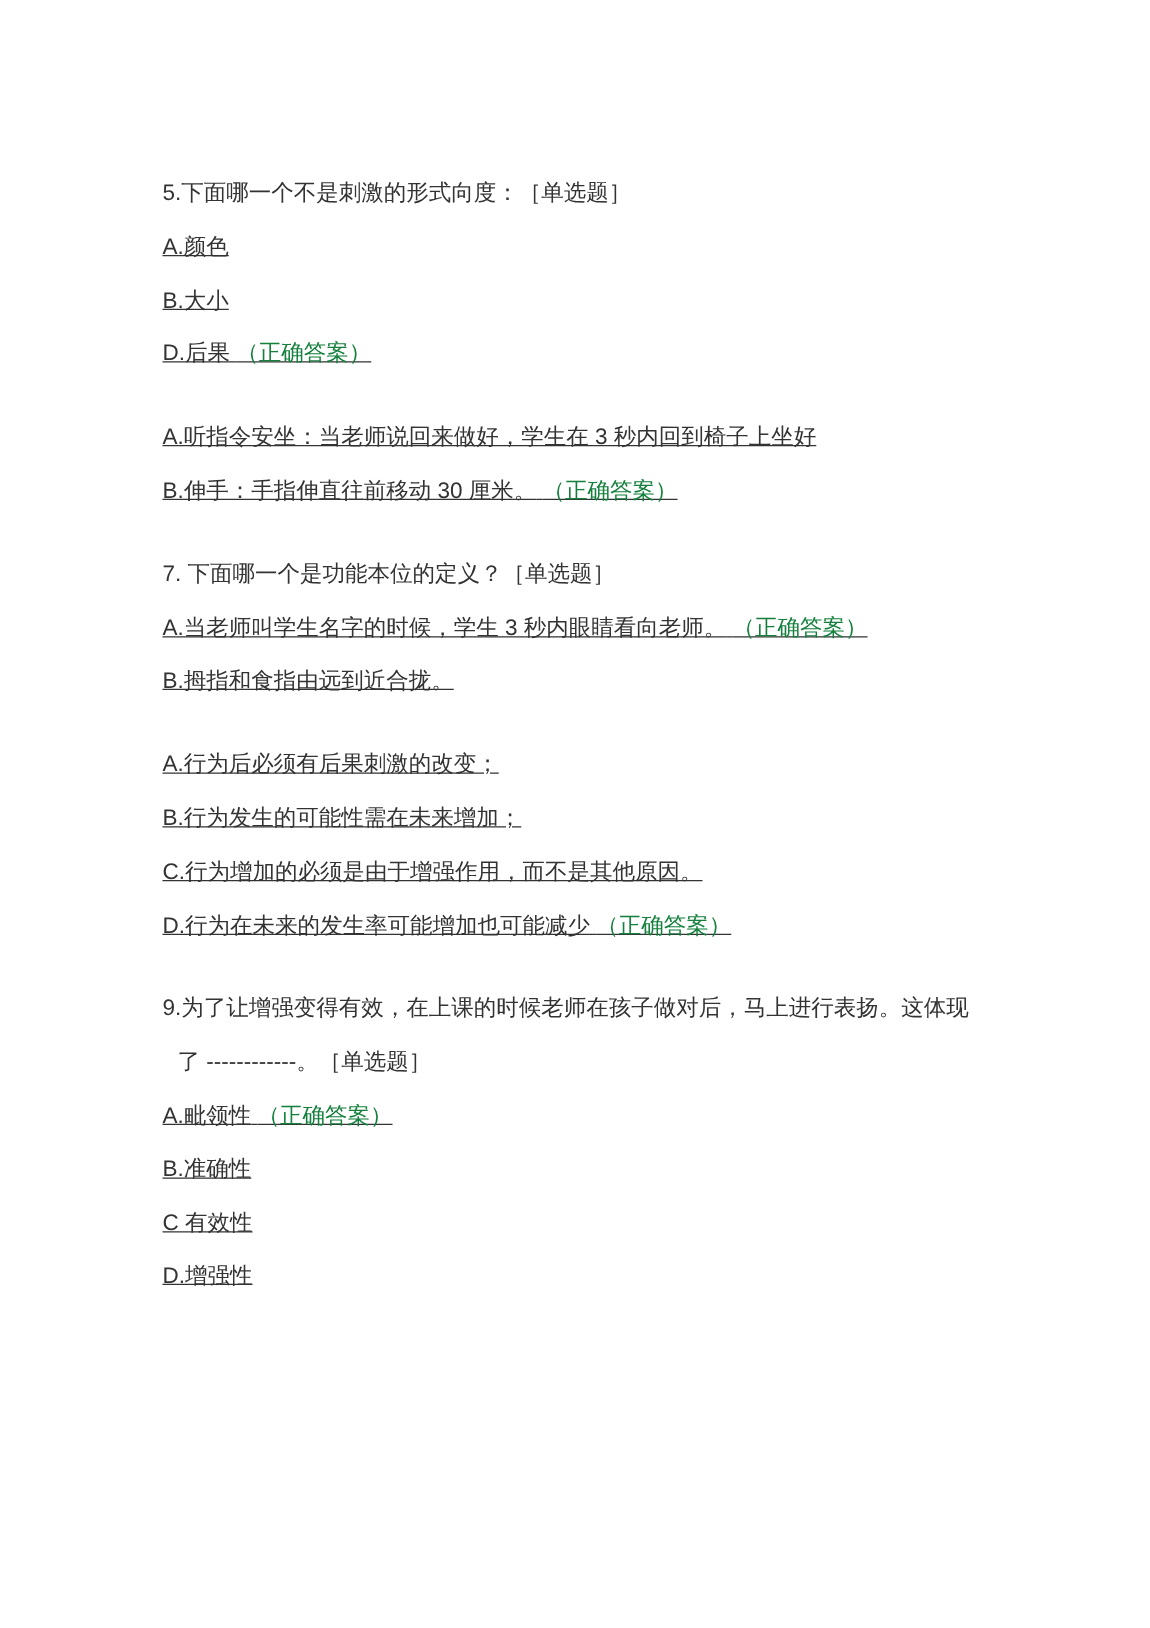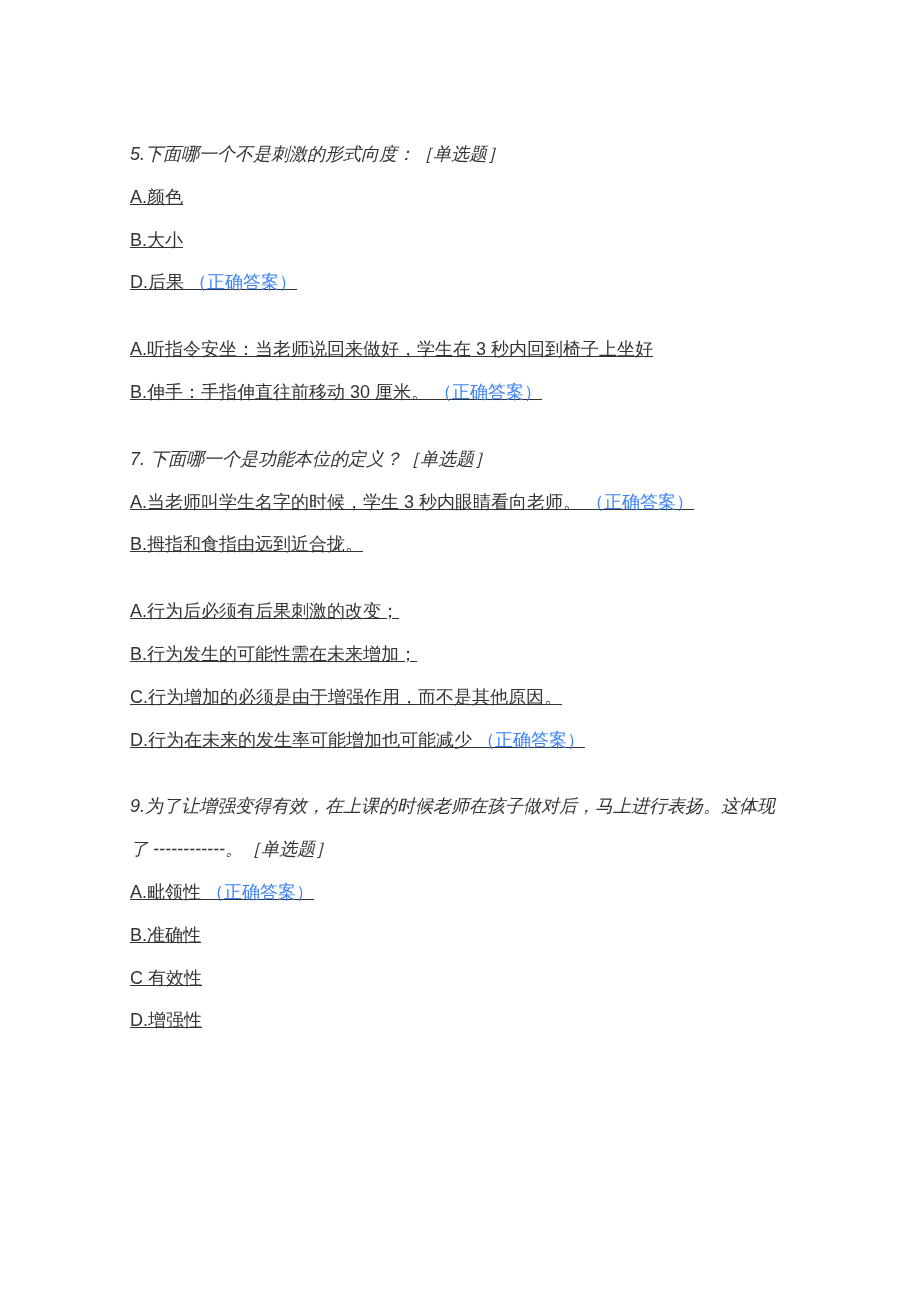--- a/index.html
+++ b/index.html
@@ -14,31 +14,31 @@
       padding: 140px 130px 100px 130px;
       font-size: 18px;
       color: #333333;
       line-height: 1.6;
     }
     .question-block {
       margin-bottom: 38px;
     }
     .question-text {
       margin-bottom: 14px;
-      font-style: italic;
     }
     .option {
       margin-bottom: 14px;
       text-decoration: underline;
     }
     .correct-answer {
-      color: #3b82f6;
+      color: #15803d;
     }
     .dashes {
       letter-spacing: 0px;
+      margin-left: 12px;
     }
   </style>
 </head>
 <body>
 
 <div class="question-block">
   <div class="question-text">5.下面哪一个不是刺激的形式向度：［单选题］</div>
   <div class="option">
     <span>A.颜色</span>
     <span class="correct-answer"></span>

